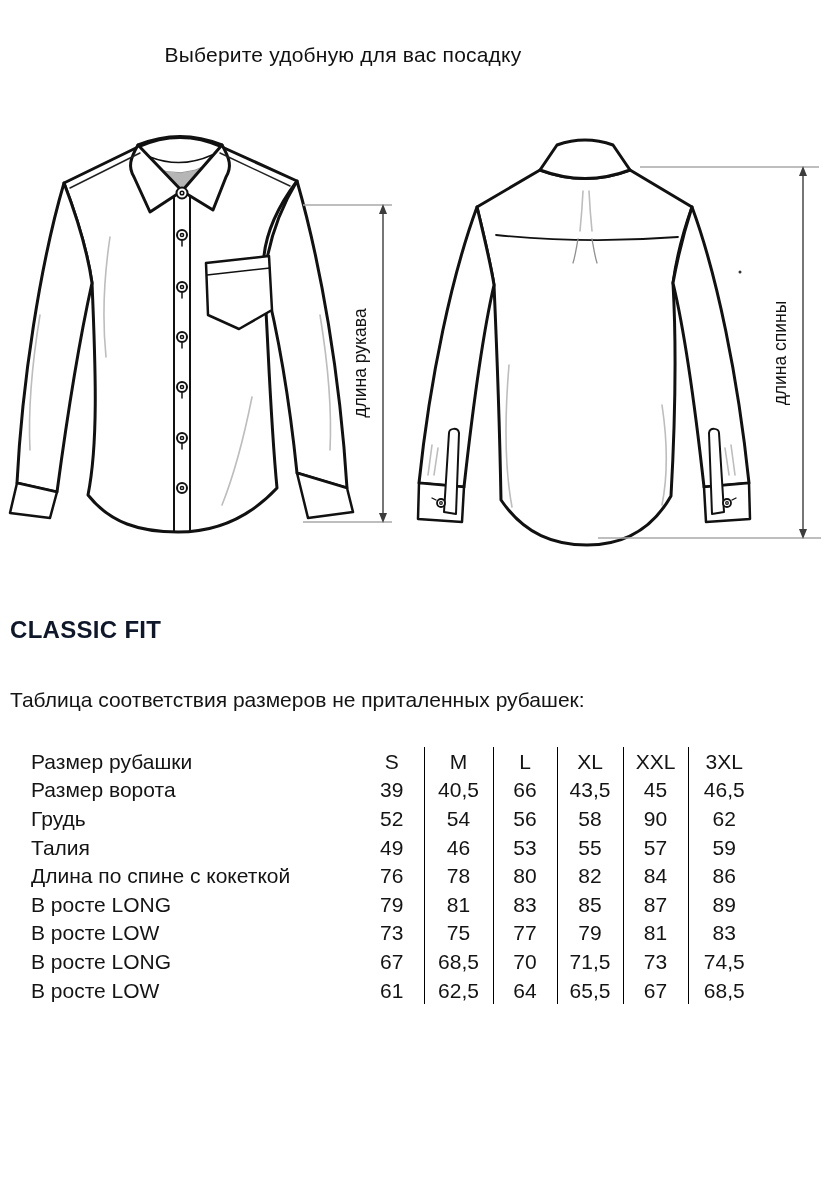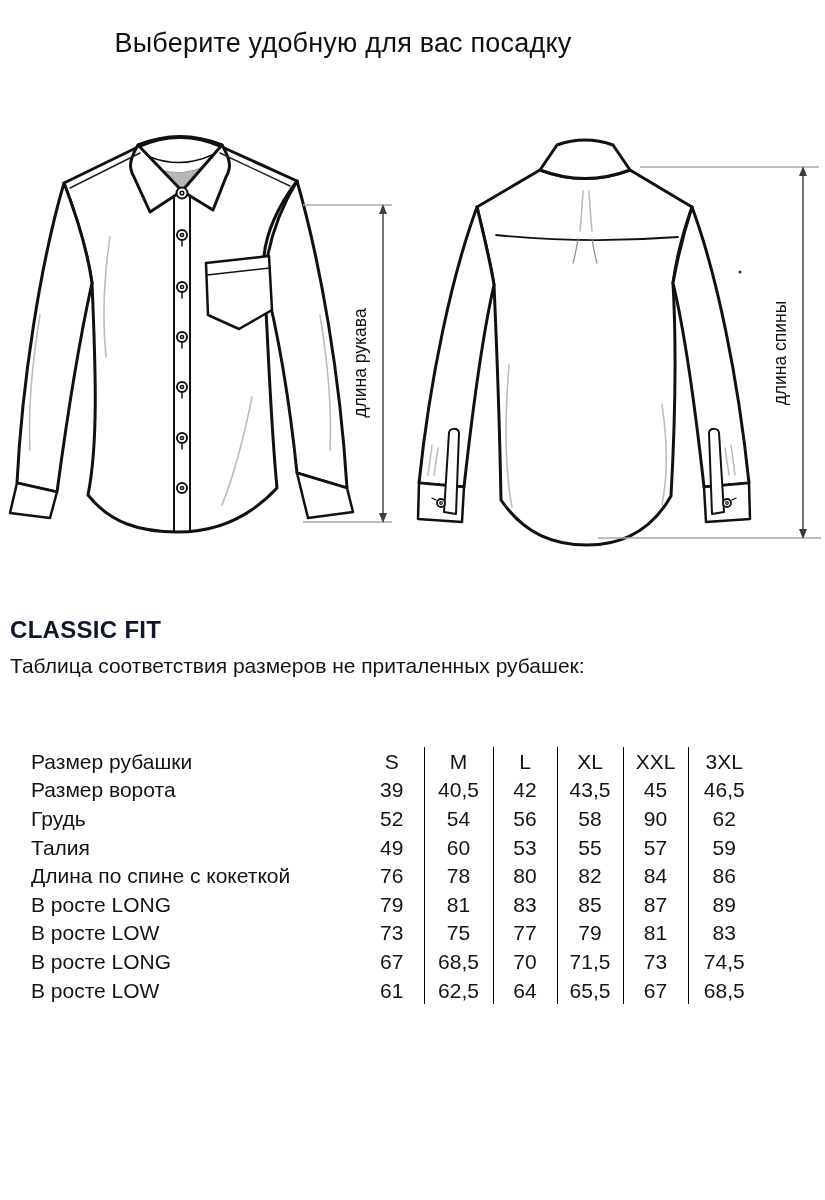--- a/index.html
+++ b/index.html
@@ -1,30 +1,30 @@
 <!DOCTYPE html>
 <html><head>
 <meta charset="utf-8">
 <style>
   html,body{margin:0;padding:0;}
   body{
     width:825px;height:1200px;position:relative;background:#ffffff;
     font-family:"Liberation Sans", sans-serif;color:#141414;overflow:hidden;
   }
   .page-title{
-    position:absolute;top:28px;left:0;width:686px;text-align:center;
-    font-size:27px;color:#111;letter-spacing:0.2px;
+    position:absolute;top:43px;left:0;width:686px;text-align:center;
+    font-size:21px;color:#111;letter-spacing:0.2px;
   }
   .figure-svg{position:absolute;top:115px;left:0;}
   .section-heading{
     position:absolute;left:10px;top:616px;font-size:24px;font-weight:700;
     color:#0f172a;letter-spacing:0.3px;
   }
   .section-subheading{
-    position:absolute;left:10px;top:654px;font-size:21px;color:#141414;
+    position:absolute;left:10px;top:688px;font-size:21px;color:#141414;
   }
   .size-table{
     position:absolute;left:31px;top:747px;border-collapse:collapse;
     font-size:21px;color:#141414;table-layout:fixed;
   }
   .size-table td{height:28.6px;padding:0;line-height:1;white-space:nowrap;}
   .size-table td.lbl{text-align:left;margin-left:32px;}
   .size-table td.val{text-align:center;}
   .size-table td.sep{border-left:1.5px solid #000;}
   svg text{font-family:"Liberation Sans", sans-serif;}
@@ -201,38 +201,38 @@
         <td class="val sep">M</td>
         <td class="val sep">L</td>
         <td class="val sep">XL</td>
         <td class="val sep">XXL</td>
         <td class="val sep">3XL</td>
       </tr>
       <tr>
         <td class="lbl">Размер ворота</td>
         <td class="val">39</td>
         <td class="val sep">40,5</td>
-        <td class="val sep">42</td>
+        <td class="val sep">66</td>
         <td class="val sep">43,5</td>
         <td class="val sep">45</td>
         <td class="val sep">46,5</td>
       </tr>
       <tr>
         <td class="lbl">Грудь</td>
         <td class="val">52</td>
         <td class="val sep">54</td>
         <td class="val sep">56</td>
         <td class="val sep">58</td>
         <td class="val sep">90</td>
         <td class="val sep">62</td>
       </tr>
       <tr>
         <td class="lbl">Талия</td>
         <td class="val">49</td>
-        <td class="val sep">60</td>
+        <td class="val sep">46</td>
         <td class="val sep">53</td>
         <td class="val sep">55</td>
         <td class="val sep">57</td>
         <td class="val sep">59</td>
       </tr>
       <tr>
         <td class="lbl">Длина по спине с кокеткой</td>
         <td class="val">76</td>
         <td class="val sep">78</td>
         <td class="val sep">80</td>

